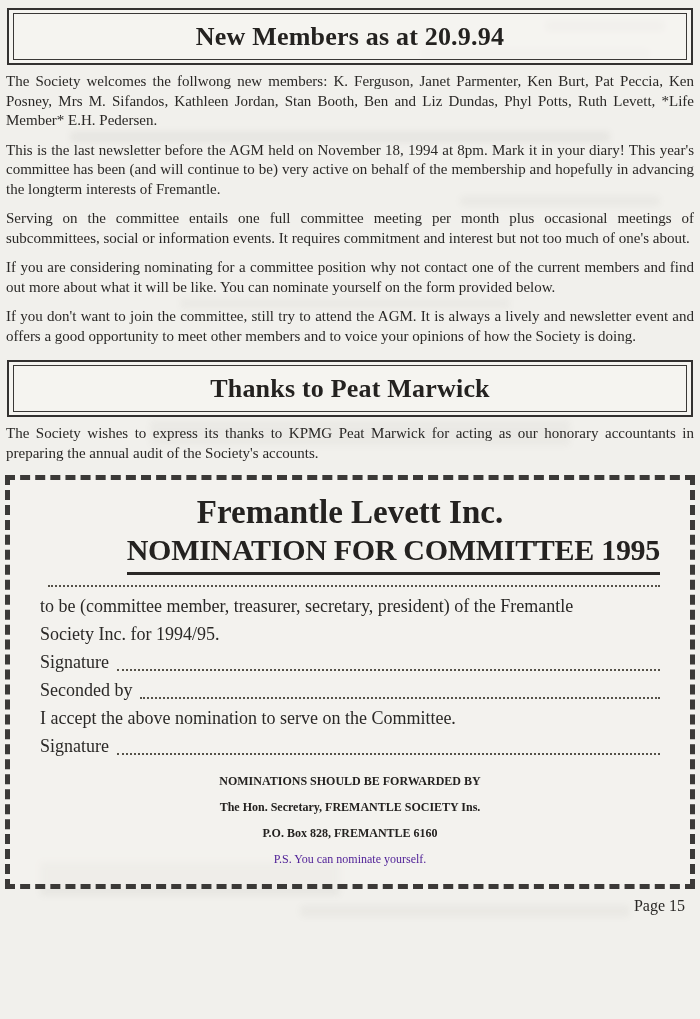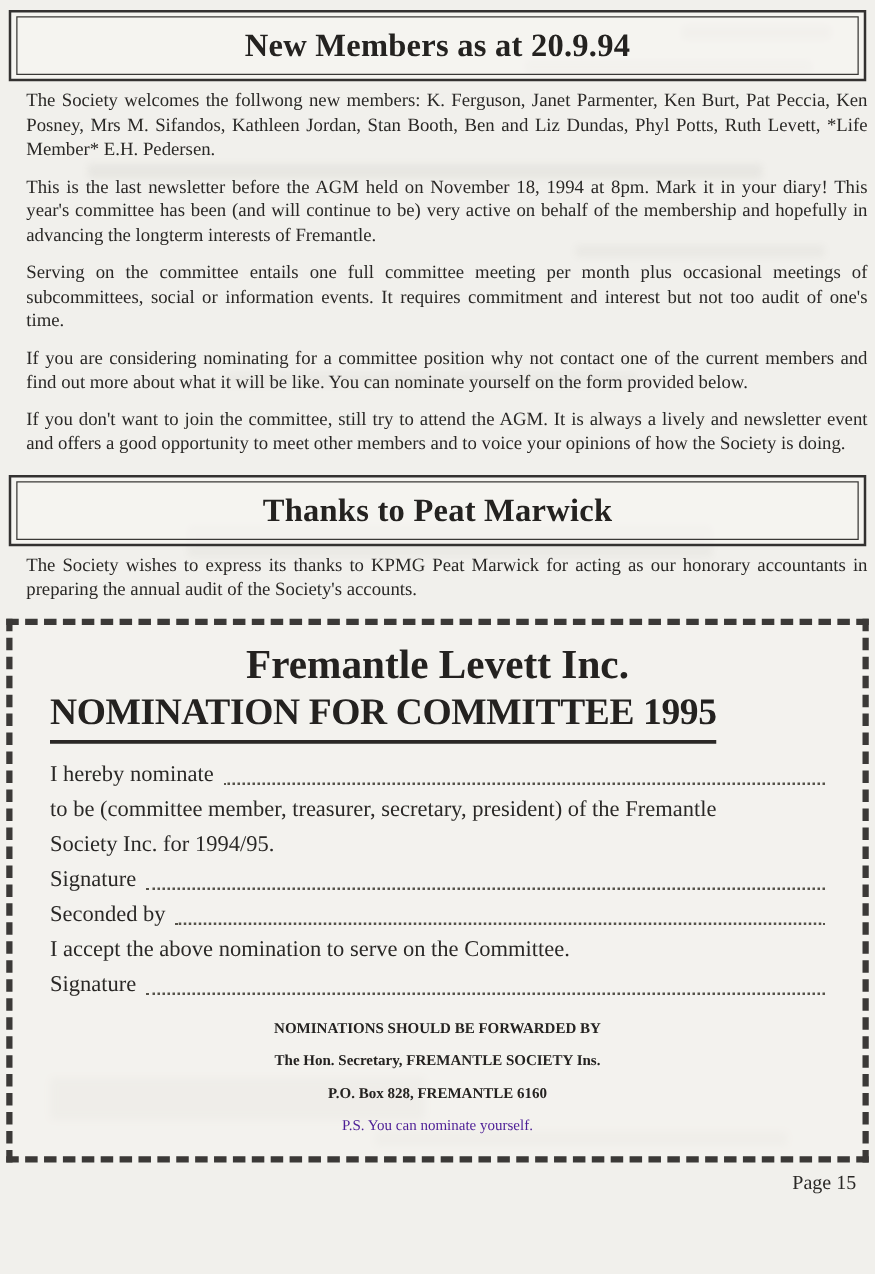--- a/index.html
+++ b/index.html
@@ -37,40 +37,40 @@
     font-size: 26px;
     font-weight: bold;
     letter-spacing: 0.2px;
     color: #242220;
   }
   
   .body-text {
     font-size: 15px;
     line-height: 19.5px;
     text-align: justify;
-    margin: 7px 1px 10px 16px;
+    margin: 7px 1px 10px 1px;
     color: #2a2826;
   }
   .gap-before-box { margin-top: 14px; }
   
   .form {
     margin: 12px 0 0 0;
     border: 5px dashed #3b3937;
     padding: 12px 30px 12px 30px;
     background: rgba(245,244,240,0.5);
   }
   .org-title {
     text-align: center;
     font-weight: bold;
     font-size: 33px;
     line-height: 40px;
     color: #242220;
   }
   .form-title-wrap {
-    text-align: left;
+    text-align: right;
     margin: 0 0 10px 0;
   }
   .form-title {
     display: inline-block;
     font-weight: bold;
     font-size: 30px;
     line-height: 36px;
     letter-spacing: -0.3px;
     color: #242220;
     border-bottom: 3px solid #2a2826;
@@ -144,39 +144,38 @@
 <div class="page">
 
   <div class="headbox">
     <div class="headbox-inner">
       <h1 class="section-title">New Members as at 20.9.94</h1>
     </div>
   </div>
   <p class="body-text">The Society welcomes the follwong new members: K. Ferguson, Janet Parmenter, Ken Burt, Pat Peccia, Ken Posney, Mrs M. Sifandos, Kathleen Jordan, Stan Booth, Ben and Liz Dundas, Phyl Potts, Ruth Levett, *Life Member* E.H. Pedersen.</p>
 
   <p class="body-text">This is the last newsletter before the AGM held on November 18, 1994 at 8pm. Mark it in your diary! This year's committee has been (and will continue to be) very active on behalf of the membership and hopefully in advancing the longterm interests of Fremantle.</p>
-  <p class="body-text">Serving on the committee entails one full committee meeting per month plus occasional meetings of subcommittees, social or information events. It requires commitment and interest but not too audit of one's time.</p>
+  <p class="body-text">Serving on the committee entails one full committee meeting per month plus occasional meetings of subcommittees, social or information events. It requires commitment and interest but not too much of one's about.</p>
   <p class="body-text">If you are considering nominating for a committee position why not contact one of the current members and find out more about what it will be like. You can nominate yourself on the form provided below.</p>
   <p class="body-text">If you don't want to join the committee, still try to attend the AGM. It is always a lively and newsletter event and offers a good opportunity to meet other members and to voice your opinions of how the Society is doing.</p>
 
   <div class="headbox gap-before-box">
     <div class="headbox-inner">
       <h1 class="section-title">Thanks to Peat Marwick</h1>
     </div>
   </div>
   <p class="body-text">The Society wishes to express its thanks to KPMG Peat Marwick for acting as our honorary accountants in preparing the annual audit of the Society's accounts.</p>
 
   <div class="form">
     <div class="org-title">Fremantle Levett Inc.</div>
     <div class="form-title-wrap">
       <span class="form-title">NOMINATION FOR COMMITTEE 1995</span>
     </div>
 
     <div class="frow">
-      <span>I hereby nominate</span>
       <span class="dots"></span>
     </div>
     <div class="fline">to be (committee member, treasurer, secretary, president) of the Fremantle</div>
     <div class="fline">Society Inc. for 1994/95.</div>
 
     <div class="frow">
       <span>Signature</span>
       <span class="dots"></span>
     </div>
     <div class="frow">

